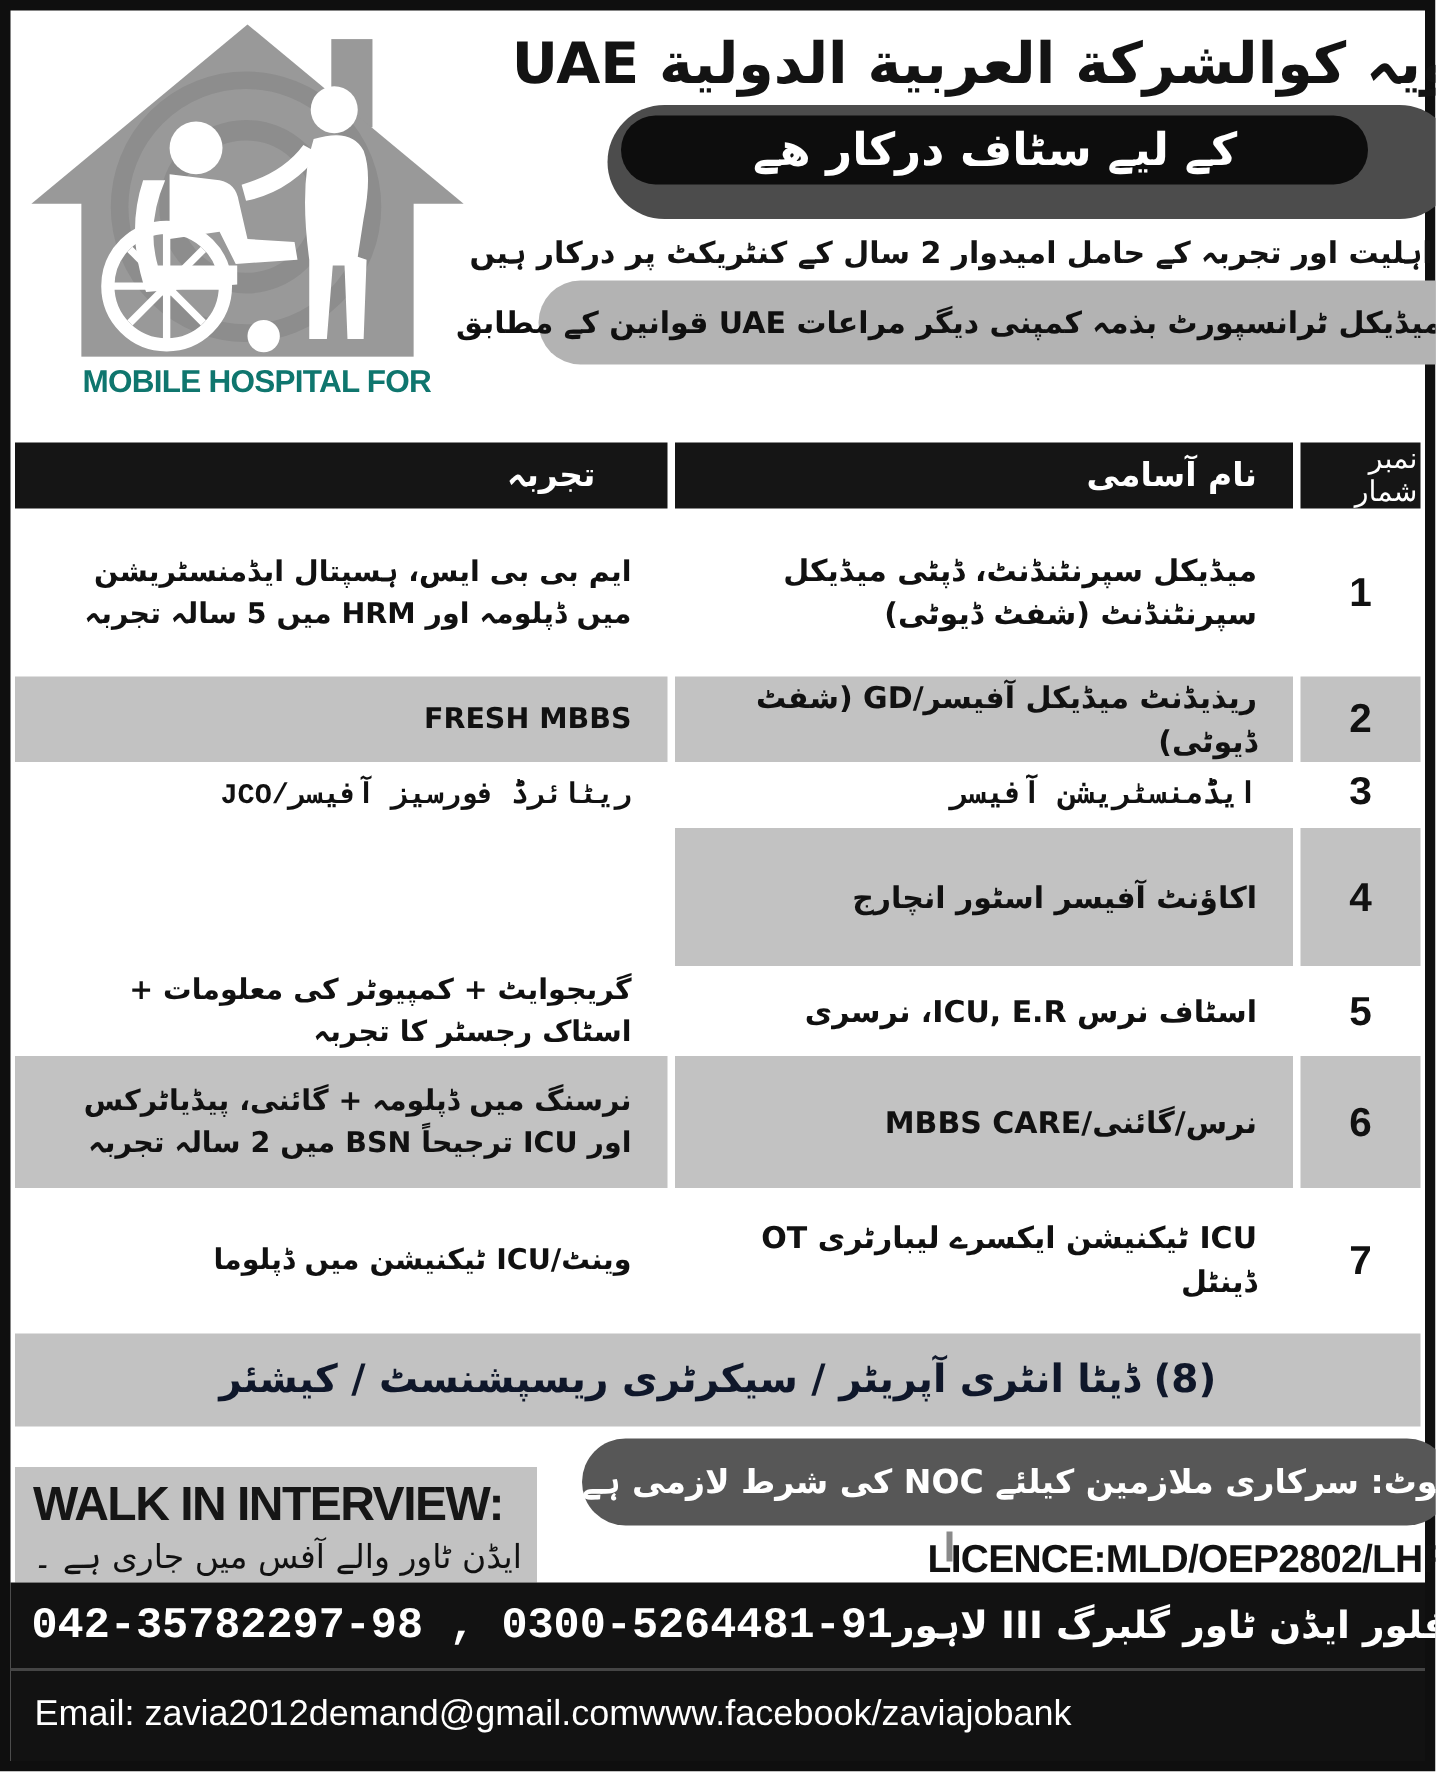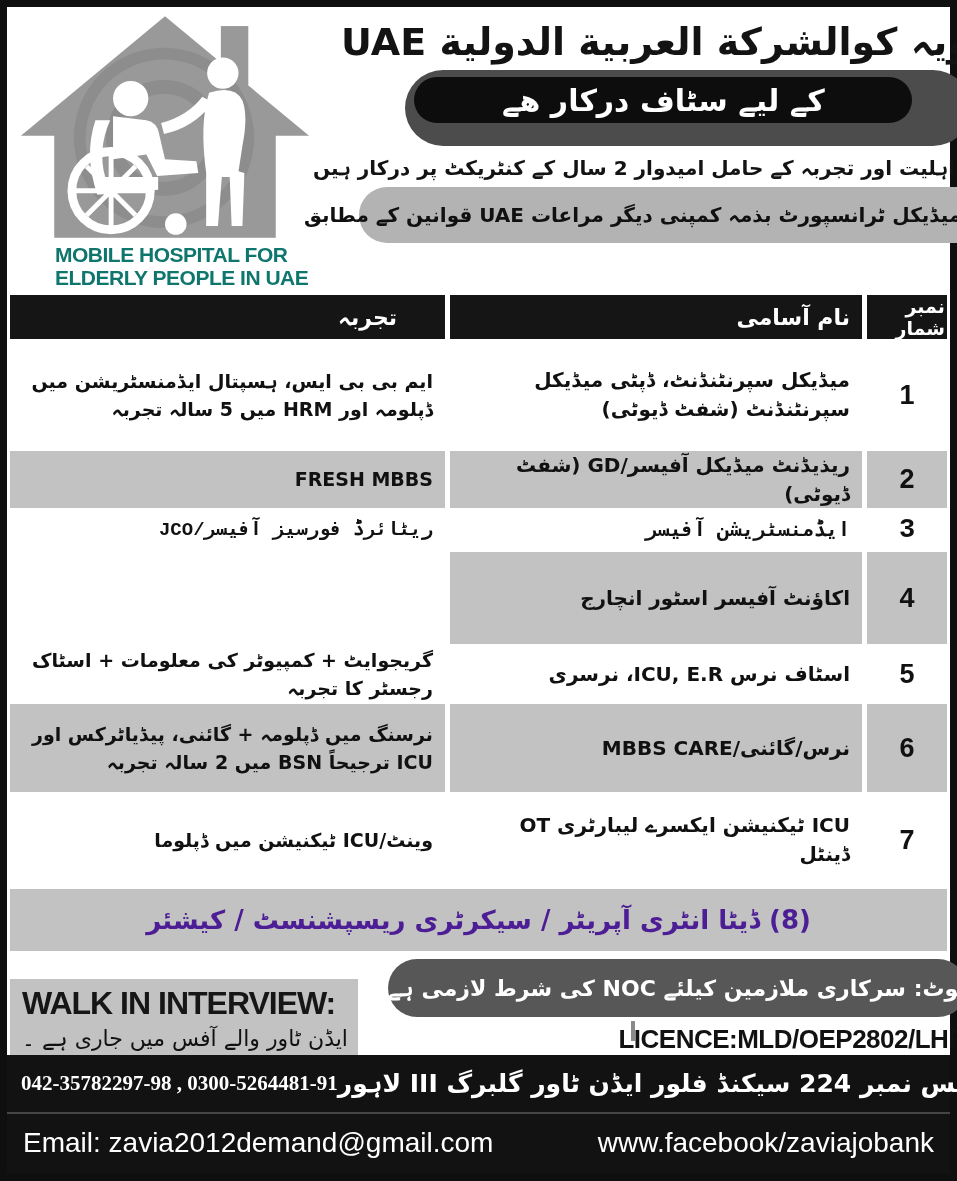--- a/index.html
+++ b/index.html
@@ -53,42 +53,42 @@
     display:flex; align-items:center; justify-content:center;
     direction:rtl; font-size:20px; font-weight:bold; white-space:nowrap; color:#101010;
   }
 
   
   .jobs-table { direction:rtl; margin:0 3px; }
   .t-row {
     display:grid; grid-template-columns:80px 412px 1fr;
     column-gap:5px; margin-bottom:3px;
   }
-  .cell { display:flex; align-items:center; padding:2px 12px; }
+  .cell { display:flex; align-items:center; padding:2px 24px; }
   .thead .cell { background:#151515; color:#fff; height:44px; }
-  .h-no  { justify-content:center; font-size:19px; font-weight:bold; padding:0 2px; }
+  .h-no  { justify-content:center; font-size:19px; font-weight:normal; padding:0 2px; }
   .h-pos { font-size:22px; font-weight:bold; }
   .h-exp { font-size:22px; font-weight:bold; padding-right:48px; }
   .row-white .cell { background:#ffffff; }
   .row-gray  .cell { background:#c2c2c2; }
   .c-no  { justify-content:center; font-family:"Liberation Sans", sans-serif; font-size:27px; font-weight:bold; }
   .c-pos { font-size:20px; font-weight:bold; line-height:1.45; }
   .c-exp { font-size:19px; font-weight:bold; line-height:1.5; }
   .r1 .cell { height:106px; }
   .r2 .cell { height:57px; }
   .r3 .cell { height:38px;font-family:Liberation Mono, monospace; }
   .r4 .cell { height:92px; }
   .r5 .cell { height:54px; }
   .r6 .cell { height:88px; }
   .r7 .cell { height:90px; }
 
   .row8 {
     direction:rtl; margin:4px 3px 0 3px; height:62px;
     background:#c2c2c2; display:flex; align-items:center; justify-content:center;
-    font-size:26px; font-weight:bold; color:#4c1d95;
+    font-size:26px; font-weight:bold; color:#0f172a;
   }
 
   
   .bottom { display:flex; align-items:flex-end; margin:8px 3px 0 3px; height:96px; }
   .walkin {
     width:372px; background:#c2c2c2; padding:6px 10px 4px 12px;
   }
   .walkin-title {
     font-family:"Liberation Sans", sans-serif;
     font-size:32px; font-weight:bold; letter-spacing:-1px;
@@ -111,25 +111,25 @@
 
   
   .footer {
     position:absolute; left:0; right:0; bottom:0; height:119px;
     background:#121212; color:#fff;
   }
   .f1 {
     height:59px; display:flex; justify-content:space-between; align-items:center;
     padding:0 14px; border-bottom:2px solid #454545;
   }
-  .f-phones { font-family:Liberation Serif, serif; font-size:21px; font-weight:bold; white-space:nowrap; }
+  .f-phones { font-family:Liberation Mono, monospace; font-size:29px; font-weight:bold; white-space:nowrap; }
   .f-address { direction:rtl; font-size:25px; font-weight:bold; white-space:nowrap; }
   .f2 {
-    height:58px; display:flex; justify-content:space-between; align-items:center;
-    padding:0 16px; font-family:"Liberation Sans", sans-serif; font-size:28px; white-space:nowrap;
+    height:58px; display:flex; align-items:center;
+    padding:0 16px; font-family:"Liberation Sans", sans-serif; font-size:24px; white-space:nowrap;
   }
 </style>
 </head>
 <body>
 
 <div class="ad">
 
   <div class="top">
 
     <div class="logo-block">
@@ -165,21 +165,20 @@
               <line x1="60" y1="182" x2="132" y2="182"></line>
               <line x1="71" y1="157" x2="121" y2="207"></line>
               <line x1="121" y1="157" x2="71" y2="207"></line>
             </g>
             <circle cx="162" cy="216" r="11"></circle>
           </g>
         </g>
       </svg>
       <div class="logo-text">
         <div>MOBILE HOSPITAL FOR</div>
-        <div>ELDERLY PEOPLE IN UAE</div>
       </div>
     </div>
 
     <div class="top-right">
       <div class="arabic-title">زاویہ کوالشرکة العربية الدولية UAE</div>
       <div class="staff-banner-outer">
         <div class="staff-banner-inner">کے لیے سٹاف درکار ھے</div>
       </div>
       <div class="contract-line">مطلوبہ اہلیت اور تجربہ کے حامل امیدوار 2 سال کے کنٹریکٹ پر درکار ہیں</div>
       <div class="benefits-pill">رہائش؛ میڈیکل ٹرانسپورٹ بذمہ کمپنی دیگر مراعات UAE قوانین کے مطابق</div>

